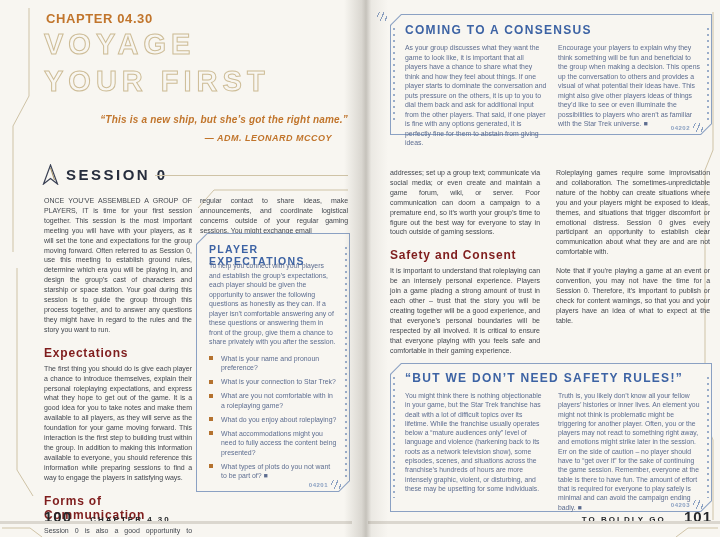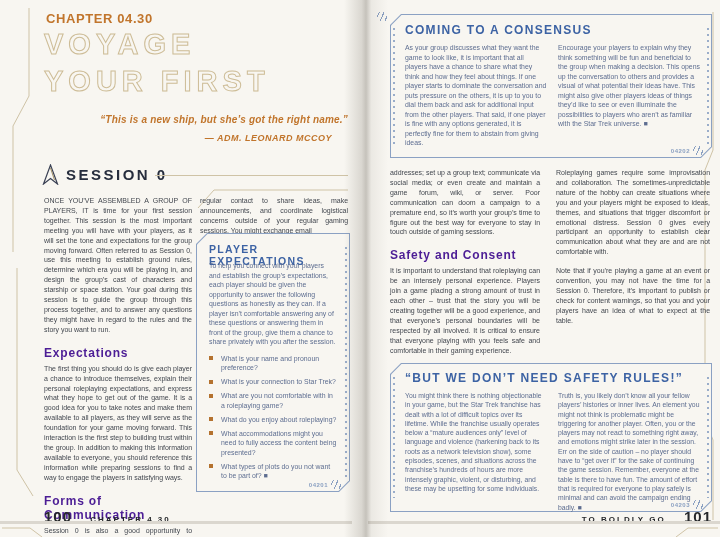--- a/index.html
+++ b/index.html
@@ -25,21 +25,21 @@
 
   .section-head{position:absolute;left:42px;top:164px;display:flex;align-items:center;gap:7px;}
   .section-head .txt{font-size:15px;font-weight:bold;color:#262d3d;letter-spacing:2.5px;}
   .rule-right{position:absolute;left:155px;top:175px;width:193px;height:0;
           border-top:1px solid #cfc3a6;}
 
   .col{position:absolute;}
   .bt{font-size:7px;line-height:9.9px;color:#42474f;text-align:justify;letter-spacing:-0.03px;}
   .bt.mt{margin-top:9px;}
   .lead{text-transform:uppercase;}
-  .oh{font-size:12px;font-weight:bold;color:#4c1d95;letter-spacing:0.8px;margin:11px 0 4px 0;}
+  .oh{font-size:12px;font-weight:bold;color:#7f1d1d;letter-spacing:0.8px;margin:11px 0 4px 0;}
 
   .callout{position:absolute;}
   .cb-border{position:absolute;inset:0;background:#8ba1c3;
           clip-path:polygon(11px 0,100% 0,100% calc(100% - 11px),calc(100% - 11px) 100%,0 100%,0 11px);}
   .cb-inner{position:absolute;inset:1px;background:#f8f6f1;
           clip-path:polygon(10.5px 0,100% 0,100% calc(100% - 10.5px),calc(100% - 10.5px) 100%,0 100%,0 10.5px);}
   .cb-content{position:absolute;inset:0;}
   .ticks-r{position:absolute;right:3px;top:14px;bottom:14px;width:2px;
           background:repeating-linear-gradient(to bottom,#9aadca 0 2px,transparent 2px 6px);}
   .ticks-l{position:absolute;left:3px;top:14px;bottom:14px;width:2px;
@@ -138,21 +138,21 @@
     <div class="fbar" style="left:0;width:352px;"></div>
   </div>
 
   <div class="page page-right">
 
     <svg class="deco" width="358" height="537">
       <polyline points="351,12 351,150 343,170 343,420 351,440 351,520" fill="none" stroke="#cfc3a6" stroke-width="1"></polyline>
       <polyline points="356,528 326,528 314,537" fill="none" stroke="#cfc3a6" stroke-width="1"></polyline>
     </svg>
 
-    <div class="callout" style="left:28px;top:14px;width:322px;height:144px;">
+    <div class="callout" style="left:28px;top:14px;width:322px;height:121px;">
       <div class="cb-border"></div>
       <div class="cb-inner"></div>
       <div class="cb-content">
         <div class="ticks-l"></div>
         <div class="ticks-r"></div>
         <div class="slashes-tl"></div>
         <div class="bh" style="position:absolute;left:15px;top:9px;font-size:12px;">COMING TO A CONSENSUS</div>
         <p class="bx" style="position:absolute;left:15px;top:29px;width:142px;margin:0;">As your group discusses what they want the game to look like, it is important that all players have a chance to share what they think and how they feel about things. If one player starts to dominate the conversation and puts pressure on the others, it is up to you to dial them back and ask for additional input from the other players. That said, if one player is fine with any options generated, it is perfectly fine for them to abstain from giving ideas.</p>
         <p class="bx" style="position:absolute;left:168px;top:29px;width:142px;margin:0;">Encourage your players to explain why they think something will be fun and beneficial to the group when making a decision. This opens up the conversation to others and provides a visual of what potential their ideas have. This might also give other players ideas of things they’d like to see or even illuminate the possibilities to players who aren’t as familiar with the Star Trek universe. ■</p>
         <div class="refcode">04202</div>

